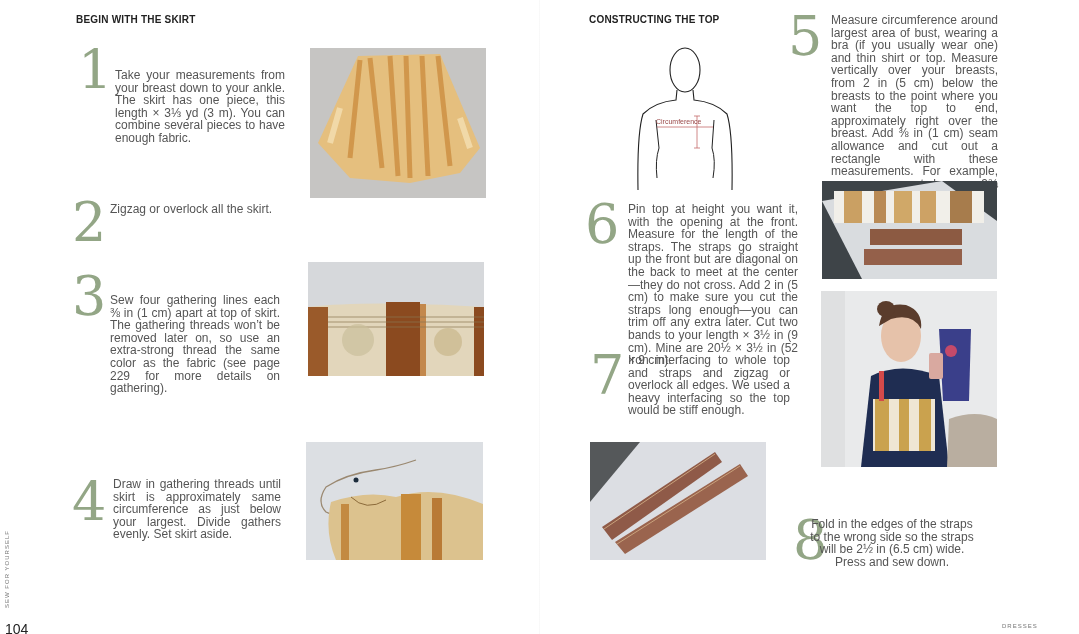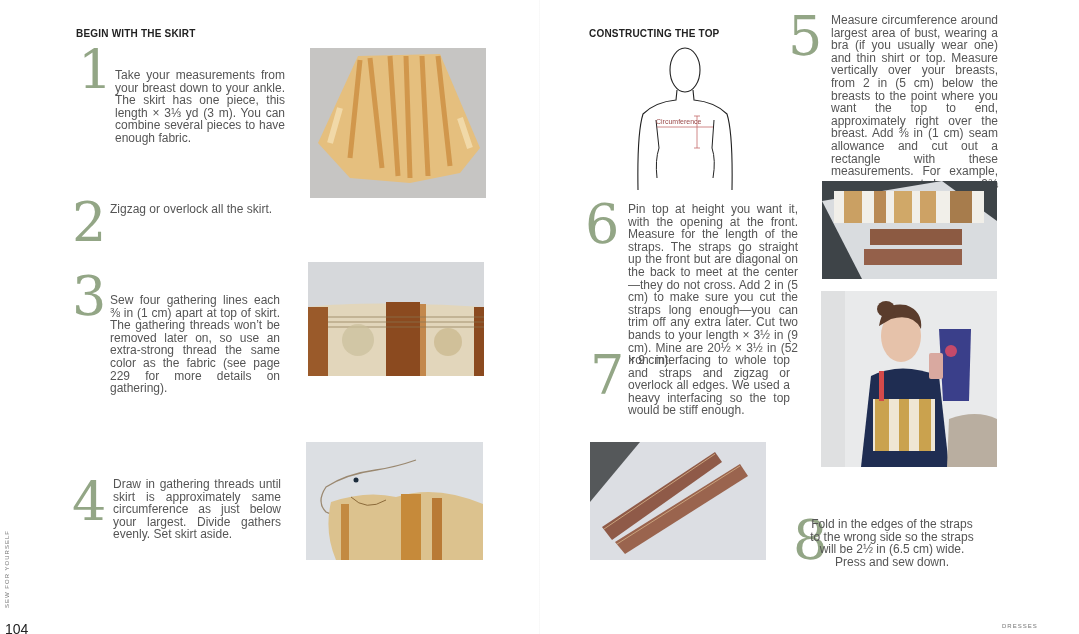--- a/index.html
+++ b/index.html
@@ -1,19 +1,19 @@
 <!DOCTYPE html>
 <html><head>
 <meta charset="utf-8">
 <style>
   * { margin: 0; padding: 0; box-sizing: border-box; }
   html, body { width: 1079px; height: 634px; background: #ffffff; overflow: hidden; }
   body { position: relative; font-family: "Liberation Sans", sans-serif; color: #4a4a4a; }
   .abs { position: absolute; }
-  .section-title { font-family: "Liberation Sans", sans-serif; font-size: 10px; font-weight: bold; color: #222; letter-spacing: 0.2px; margin-top: 14px; }
+  .section-title { font-family: "Liberation Sans", sans-serif; font-size: 10px; font-weight: bold; color: #222; letter-spacing: 0.2px; }
   .num { font-family: "DejaVu Serif", "Liberation Serif", serif; color: #93a686; font-size: 54px; line-height: 1; font-weight: normal; }
   .step-text { font-size: 12px; line-height: 12.6px; color: #555; text-align: justify; hyphens: auto; }
   .photo { position: absolute; overflow: hidden; }
   .folio { font-size: 14px; color: #222; }
   .running { font-size: 6px; color: #777; letter-spacing: 1px; }
   .gutter { position: absolute; left: 539px; top: 0; width: 1px; height: 634px; background: linear-gradient(to right, #f2f2f2, #fff); }
 </style>
 </head>
 <body>
 

